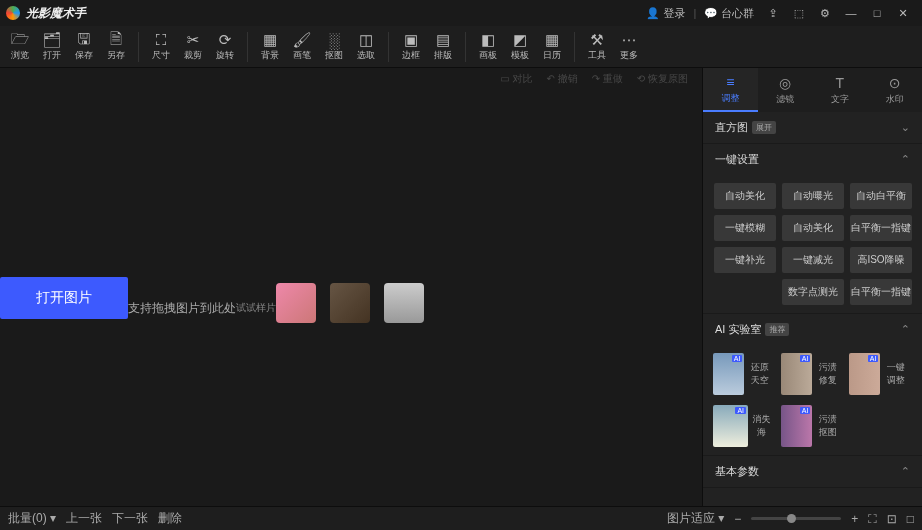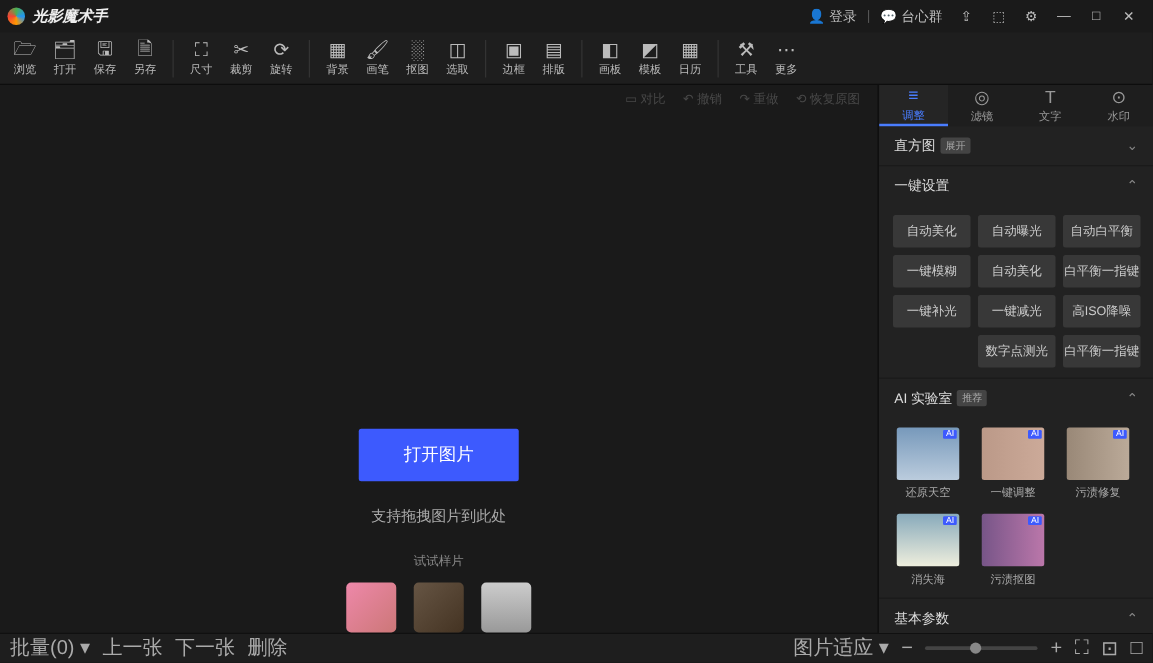--- a/index.html
+++ b/index.html
@@ -15,21 +15,21 @@
 
 .toolbar { height: 42px; background: #1e1e1e; display: flex; align-items: center; border-bottom: 1px solid #0d0d0d; padding: 0 4px; }
 .toolbar .item { display: flex; flex-direction: column; align-items: center; justify-content: center; width: 32px; height: 40px; color: #bbb; cursor: pointer; font-size: 9px; }
 .toolbar .item .ic { font-size: 15px; height: 18px; display: flex; align-items: center; }
 .toolbar .divider { width: 1px; height: 30px; background: #333; margin: 0 6px; }
 
 .body { display: flex; height: calc(100% - 26px - 42px - 24px); }
 .canvas { flex: 1; display: flex; flex-direction: column; background: #1a1a1a; }
 .canvas-top { height: 22px; display: flex; justify-content: flex-end; align-items: center; gap: 14px; padding-right: 14px; color: #666; font-size: 10px; }
 .canvas-top .disabled { opacity: .6; }
-.canvas-main { flex: 1; display: flex; flex-direction: column; align-items: center; justify-content: flex-end; }
+.canvas-main { flex: 1; display: flex; flex-direction: row; align-items: center; justify-content: flex-start; }
 .open-btn { background: #3d5afe; color: #fff; border: none; padding: 12px 36px; font-size: 14px; cursor: pointer; border-radius: 2px; }
 .drag-hint { margin-top: 20px; color: #aaa; font-size: 12px; }
 .trial-label { margin-top: 20px; color: #888; font-size: 10px; }
 .samples { display: flex; gap: 14px; margin-top: 10px; }
 .sample { width: 40px; height: 40px; border-radius: 4px; cursor: pointer; }
 .s1 { background: linear-gradient(135deg,#e8a,#c77); }
 .s2 { background: linear-gradient(135deg,#654,#432); }
 .s3 { background: linear-gradient(#ccc,#999); }
 
 .sidebar { width: 220px; background: #222; border-left: 1px solid #0d0d0d; display: flex; flex-direction: column; overflow-y: auto; }
@@ -41,31 +41,31 @@
 .section { border-bottom: 1px solid #1a1a1a; }
 .section-head { display: flex; align-items: center; padding: 8px 12px; font-size: 11px; color: #ddd; cursor: pointer; }
 .section-head .badge { background: #444; color: #aaa; font-size: 8px; padding: 1px 4px; border-radius: 2px; margin-left: 4px; }
 .section-head .chev { margin-left: auto; color: #888; }
 .section-body { padding: 8px 10px; }
 
 .btn-grid { display: flex; flex-wrap: wrap; gap: 6px; justify-content: flex-end; }
 .pbtn { background: #383838; color: #ccc; border: none; padding: 6px 0; font-size: 10px; cursor: pointer; border-radius: 2px; width: 62px; text-align: center; }
 
 .ai-grid { display: flex; flex-wrap: wrap; gap: 10px; }
-.ai-item { width: 58px; display: flex; flex-direction: column; align-items: center; gap: 4px; cursor: pointer; }
+.ai-item { width: 58px; display: flex; flex-direction: row; align-items: center; gap: 4px; cursor: pointer; }
 .ai-thumb { width: 50px; height: 42px; border-radius: 2px; position: relative; }
 .ai-thumb .tag { position: absolute; top: 2px; right: 2px; background: #3d5afe; color: #fff; font-size: 7px; padding: 0 2px; border-radius: 1px; }
 .ai-label { font-size: 9px; color: #aaa; text-align: center; }
 .a1 { background: linear-gradient(#79b,#bcd); }
 .a2 { background: linear-gradient(90deg,#987,#ba9); }
 .a3 { background: linear-gradient(90deg,#b98,#ca9); }
 .a4 { background: linear-gradient(#8ab,#eed); }
 .a5 { background: linear-gradient(90deg,#758,#b7a); }
 
-.statusbar { height: 24px; background: #1e1e1e; display: flex; align-items: center; padding: 0 8px; gap: 10px; color: #aaa; font-size: 16px; border-top: 1px solid #0d0d0d; }
+.statusbar { height: 24px; background: #1e1e1e; display: flex; align-items: center; padding: 0 8px; gap: 10px; color: #aaa; font-size: 12px; border-top: 1px solid #0d0d0d; }
 .statusbar .btn { cursor: pointer; }
 .statusbar .spacer { flex: 1; }
 .slider { width: 90px; height: 3px; background: #444; position: relative; border-radius: 2px; }
 .slider .knob { position: absolute; left: 40%; top: -3px; width: 9px; height: 9px; background: #888; border-radius: 50%; }
 </style>
 </head>
 <body>
 
 <div class="titlebar">
   <div class="logo"></div>
@@ -241,30 +241,30 @@
       </div>
       <div class="section-body">
           <div class="ai-grid" id="ai-grid">
             <div class="ai-item">
               <div class="ai-thumb a1">
                 <span class="tag">AI</span>
               </div>
               <div class="ai-label">还原天空</div>
             </div>
             <div class="ai-item">
+              <div class="ai-thumb a2">
+                <span class="tag">AI</span>
+              </div>
+              <div class="ai-label">污渍修复</div>
+            </div>
+            <div class="ai-item">
               <div class="ai-thumb a3">
                 <span class="tag">AI</span>
               </div>
               <div class="ai-label">一键调整</div>
-            </div>
-            <div class="ai-item">
-              <div class="ai-thumb a2">
-                <span class="tag">AI</span>
-              </div>
-              <div class="ai-label">污渍修复</div>
             </div>
             <div class="ai-item">
               <div class="ai-thumb a4">
                 <span class="tag">AI</span>
               </div>
               <div class="ai-label">消失海</div>
             </div>
             <div class="ai-item">
               <div class="ai-thumb a5">
                 <span class="tag">AI</span>

